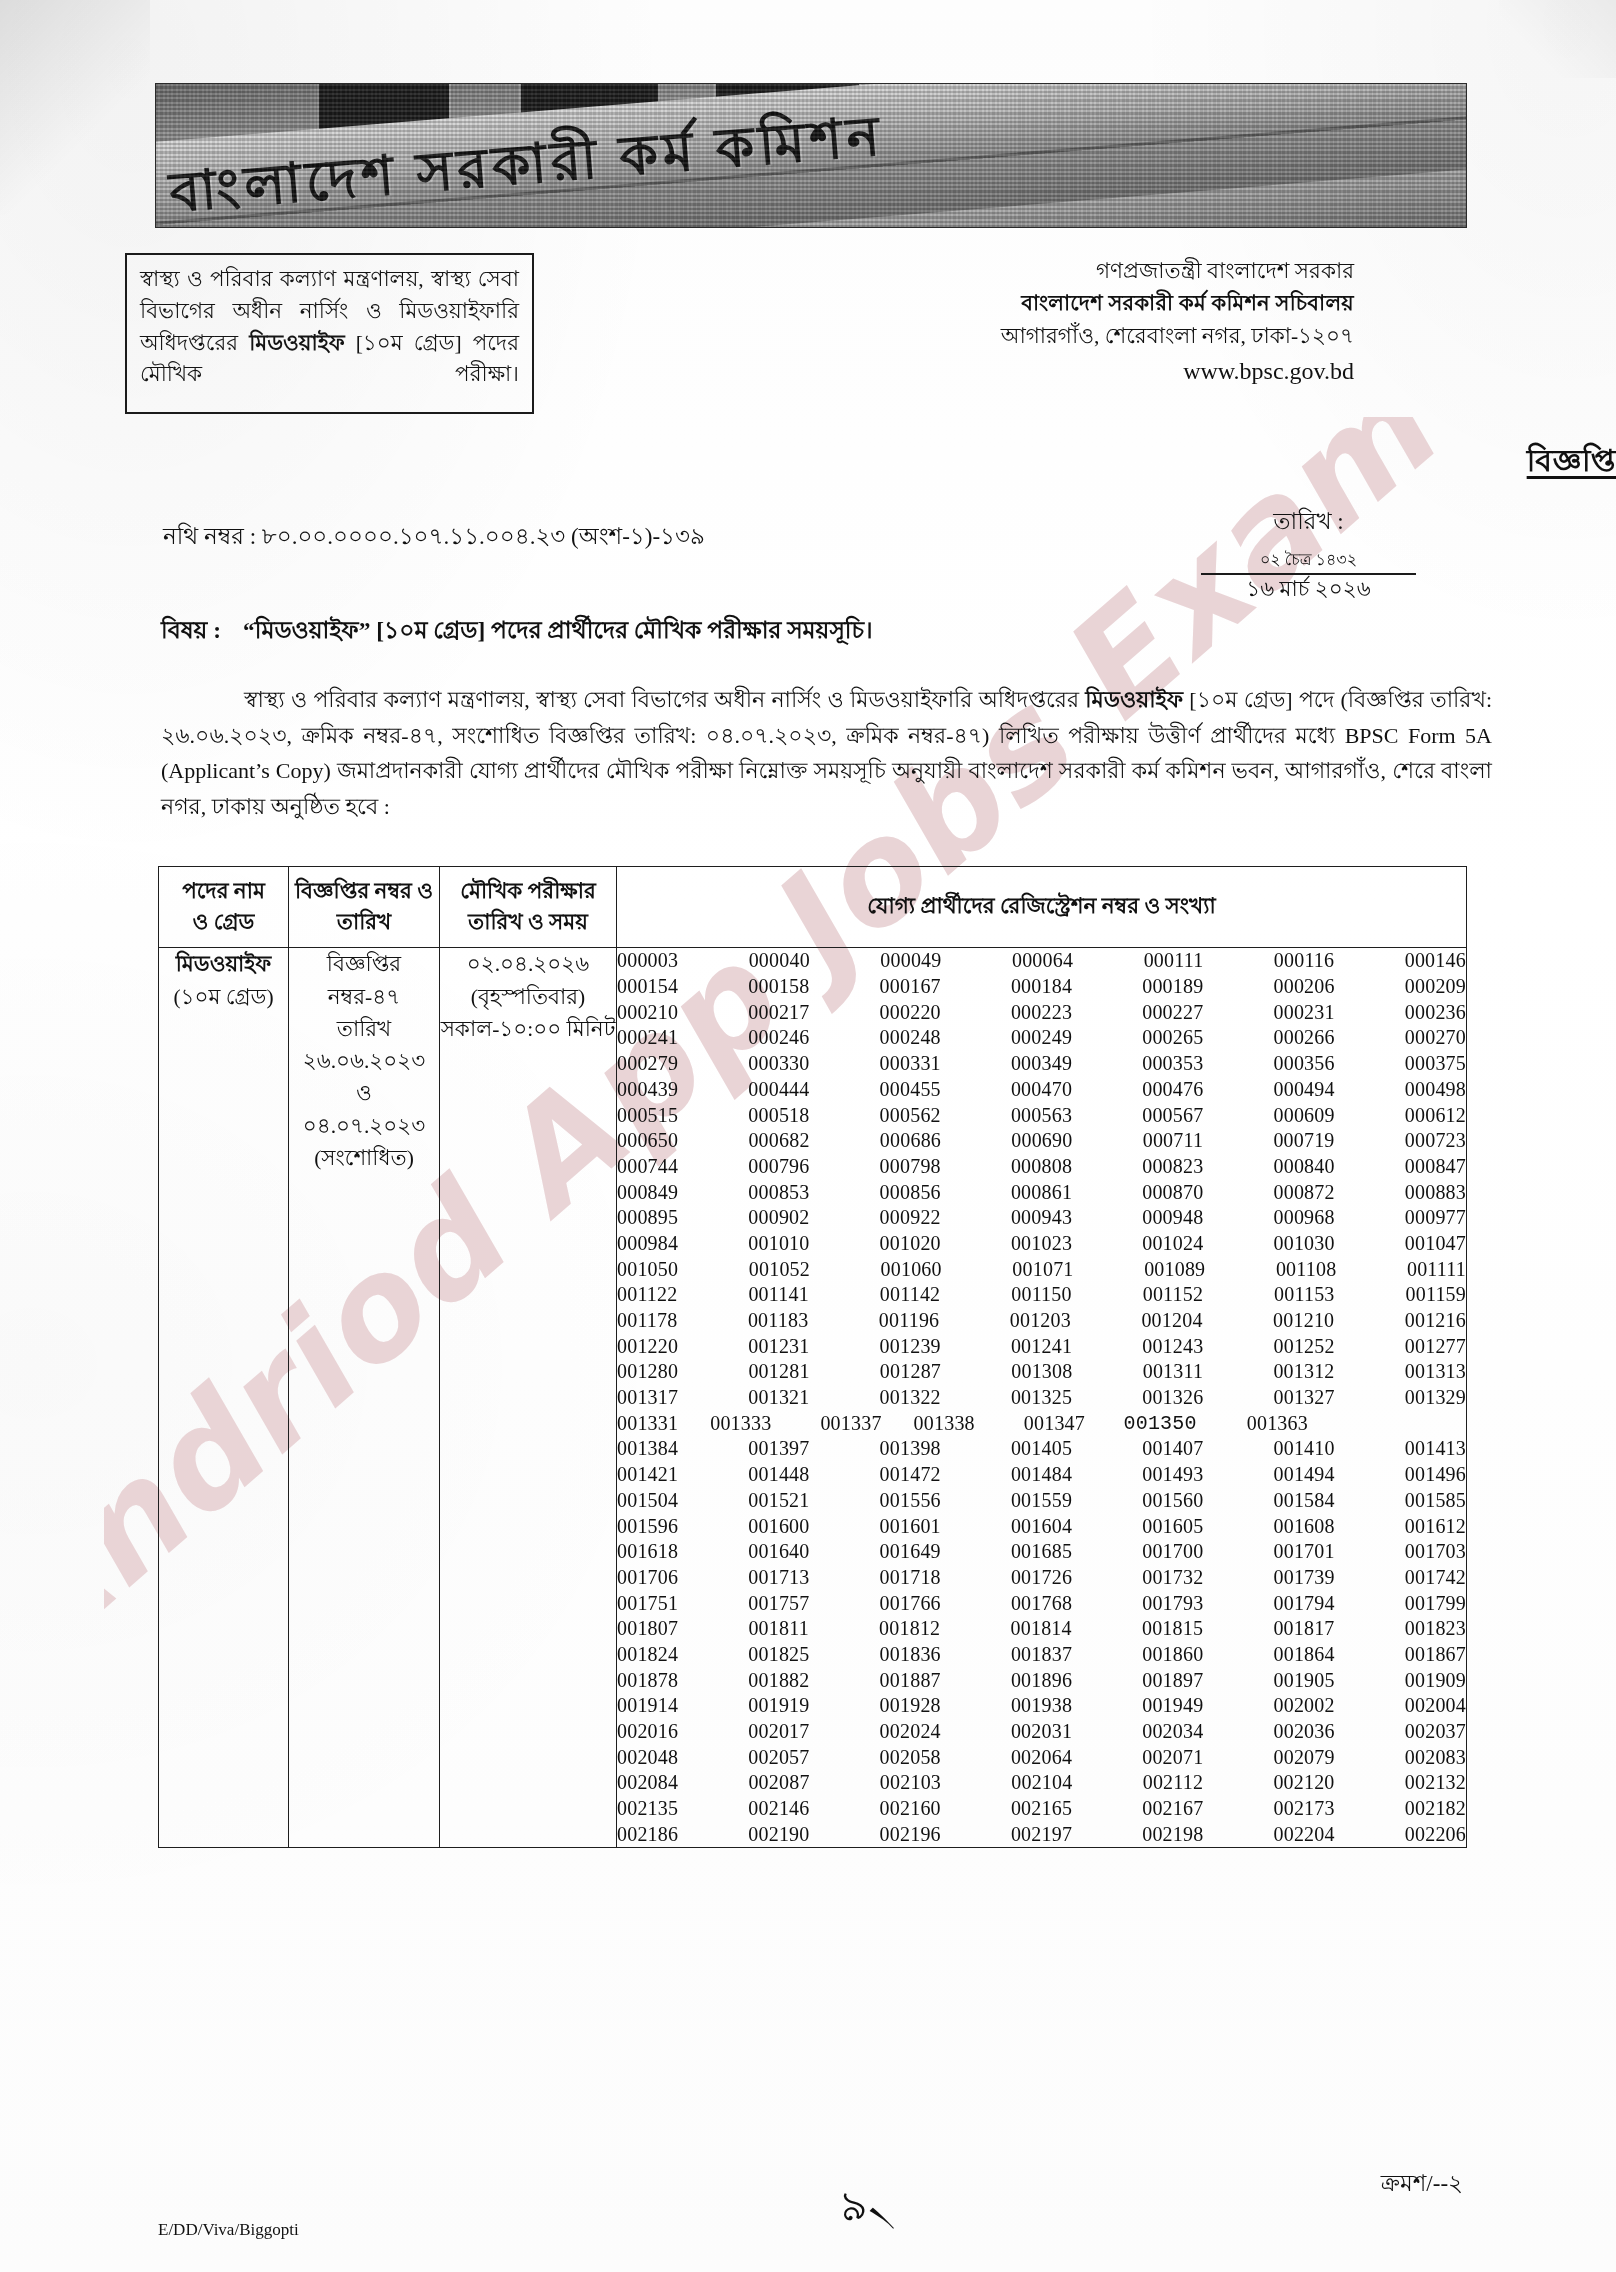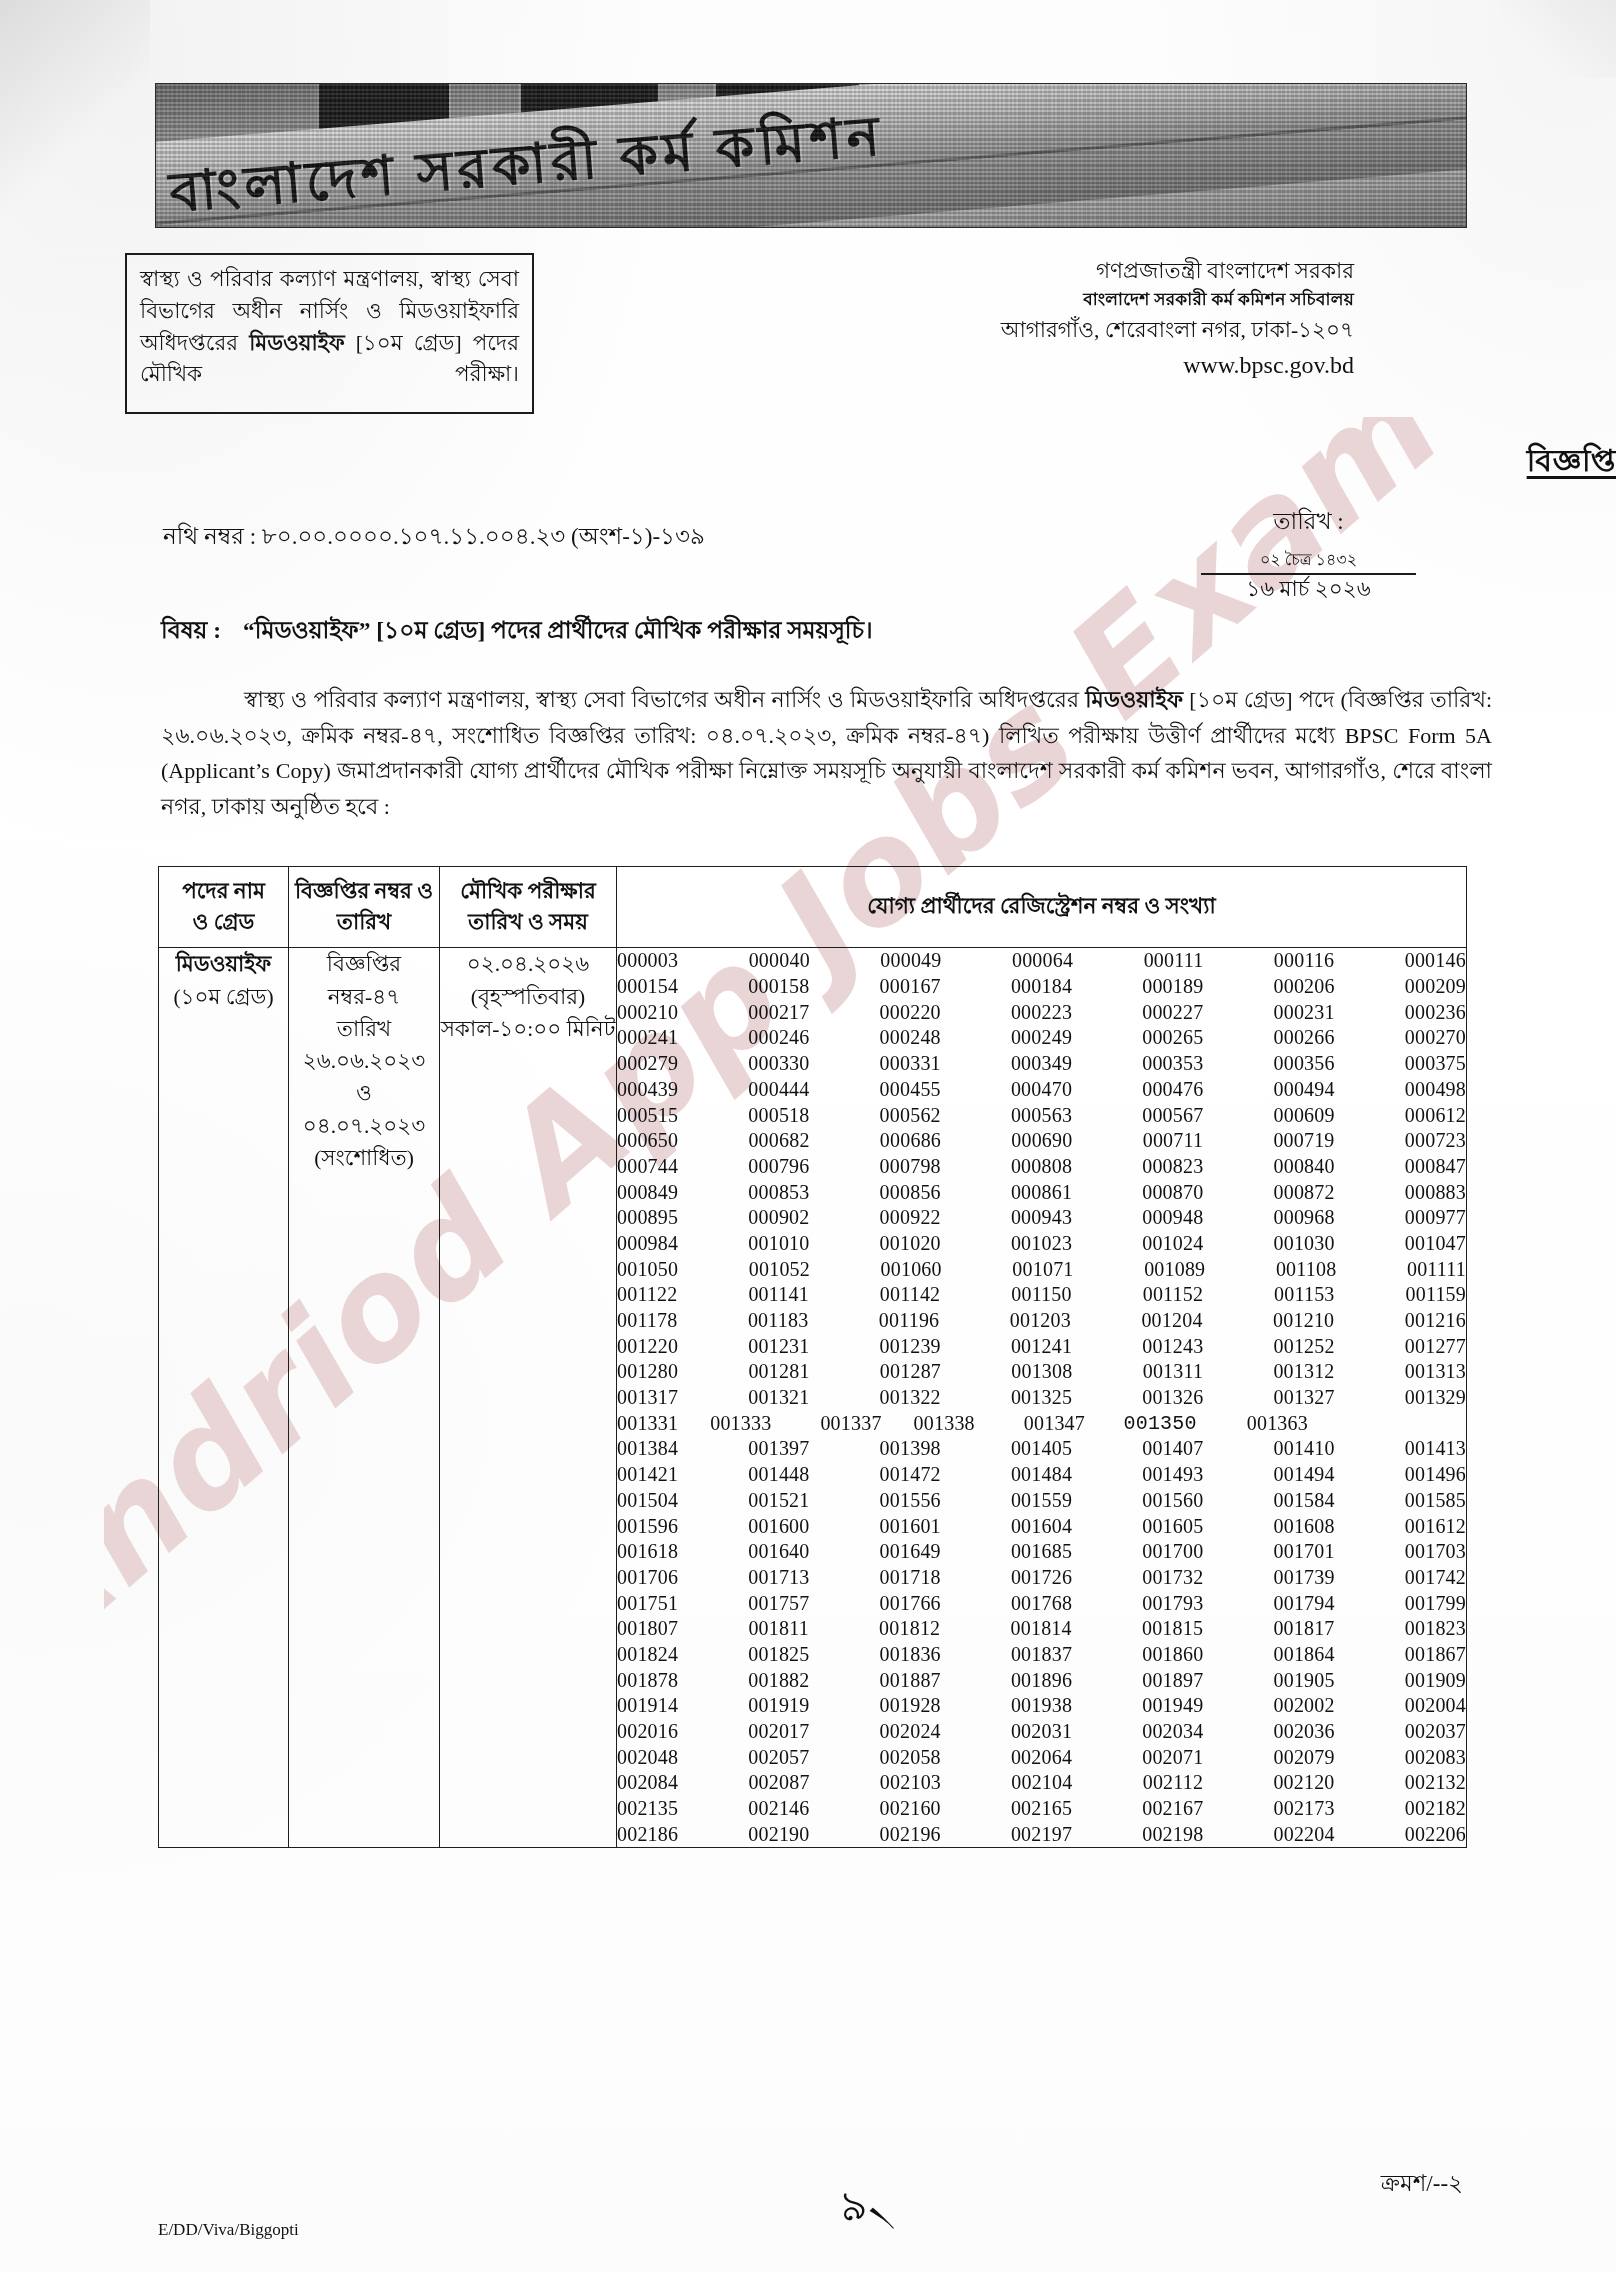--- a/index.html
+++ b/index.html
@@ -131,21 +131,21 @@
     color:#141414;
   }
   .subject-box b{ font-weight:bold; }
 
   
   .gov-head{
     position:absolute; left:586px; top:255px;
     width:768px; text-align:right; z-index:4;
   }
   .gov-head .l1{ font-size:21.5px; line-height:1.5; }
-  .gov-head .l2{ font-size:17px; font-weight:bold; line-height:1.55; letter-spacing:0.3px;}
+  .gov-head .l2{ font-size:21px; font-weight:bold; line-height:1.55; letter-spacing:0.3px;}
   .gov-head .l3{ font-size:21.5px; line-height:1.5; }
   .gov-head .l4{ font-size:24px; line-height:1.6; font-family:"Liberation Serif", serif;}
 
   
   .notice-title{
     position:absolute; left:0; top:437px; width:1616px;
     text-align:right; z-index:4;
     font-size:30px; font-weight:bold;
     letter-spacing:0.7px;
   }

